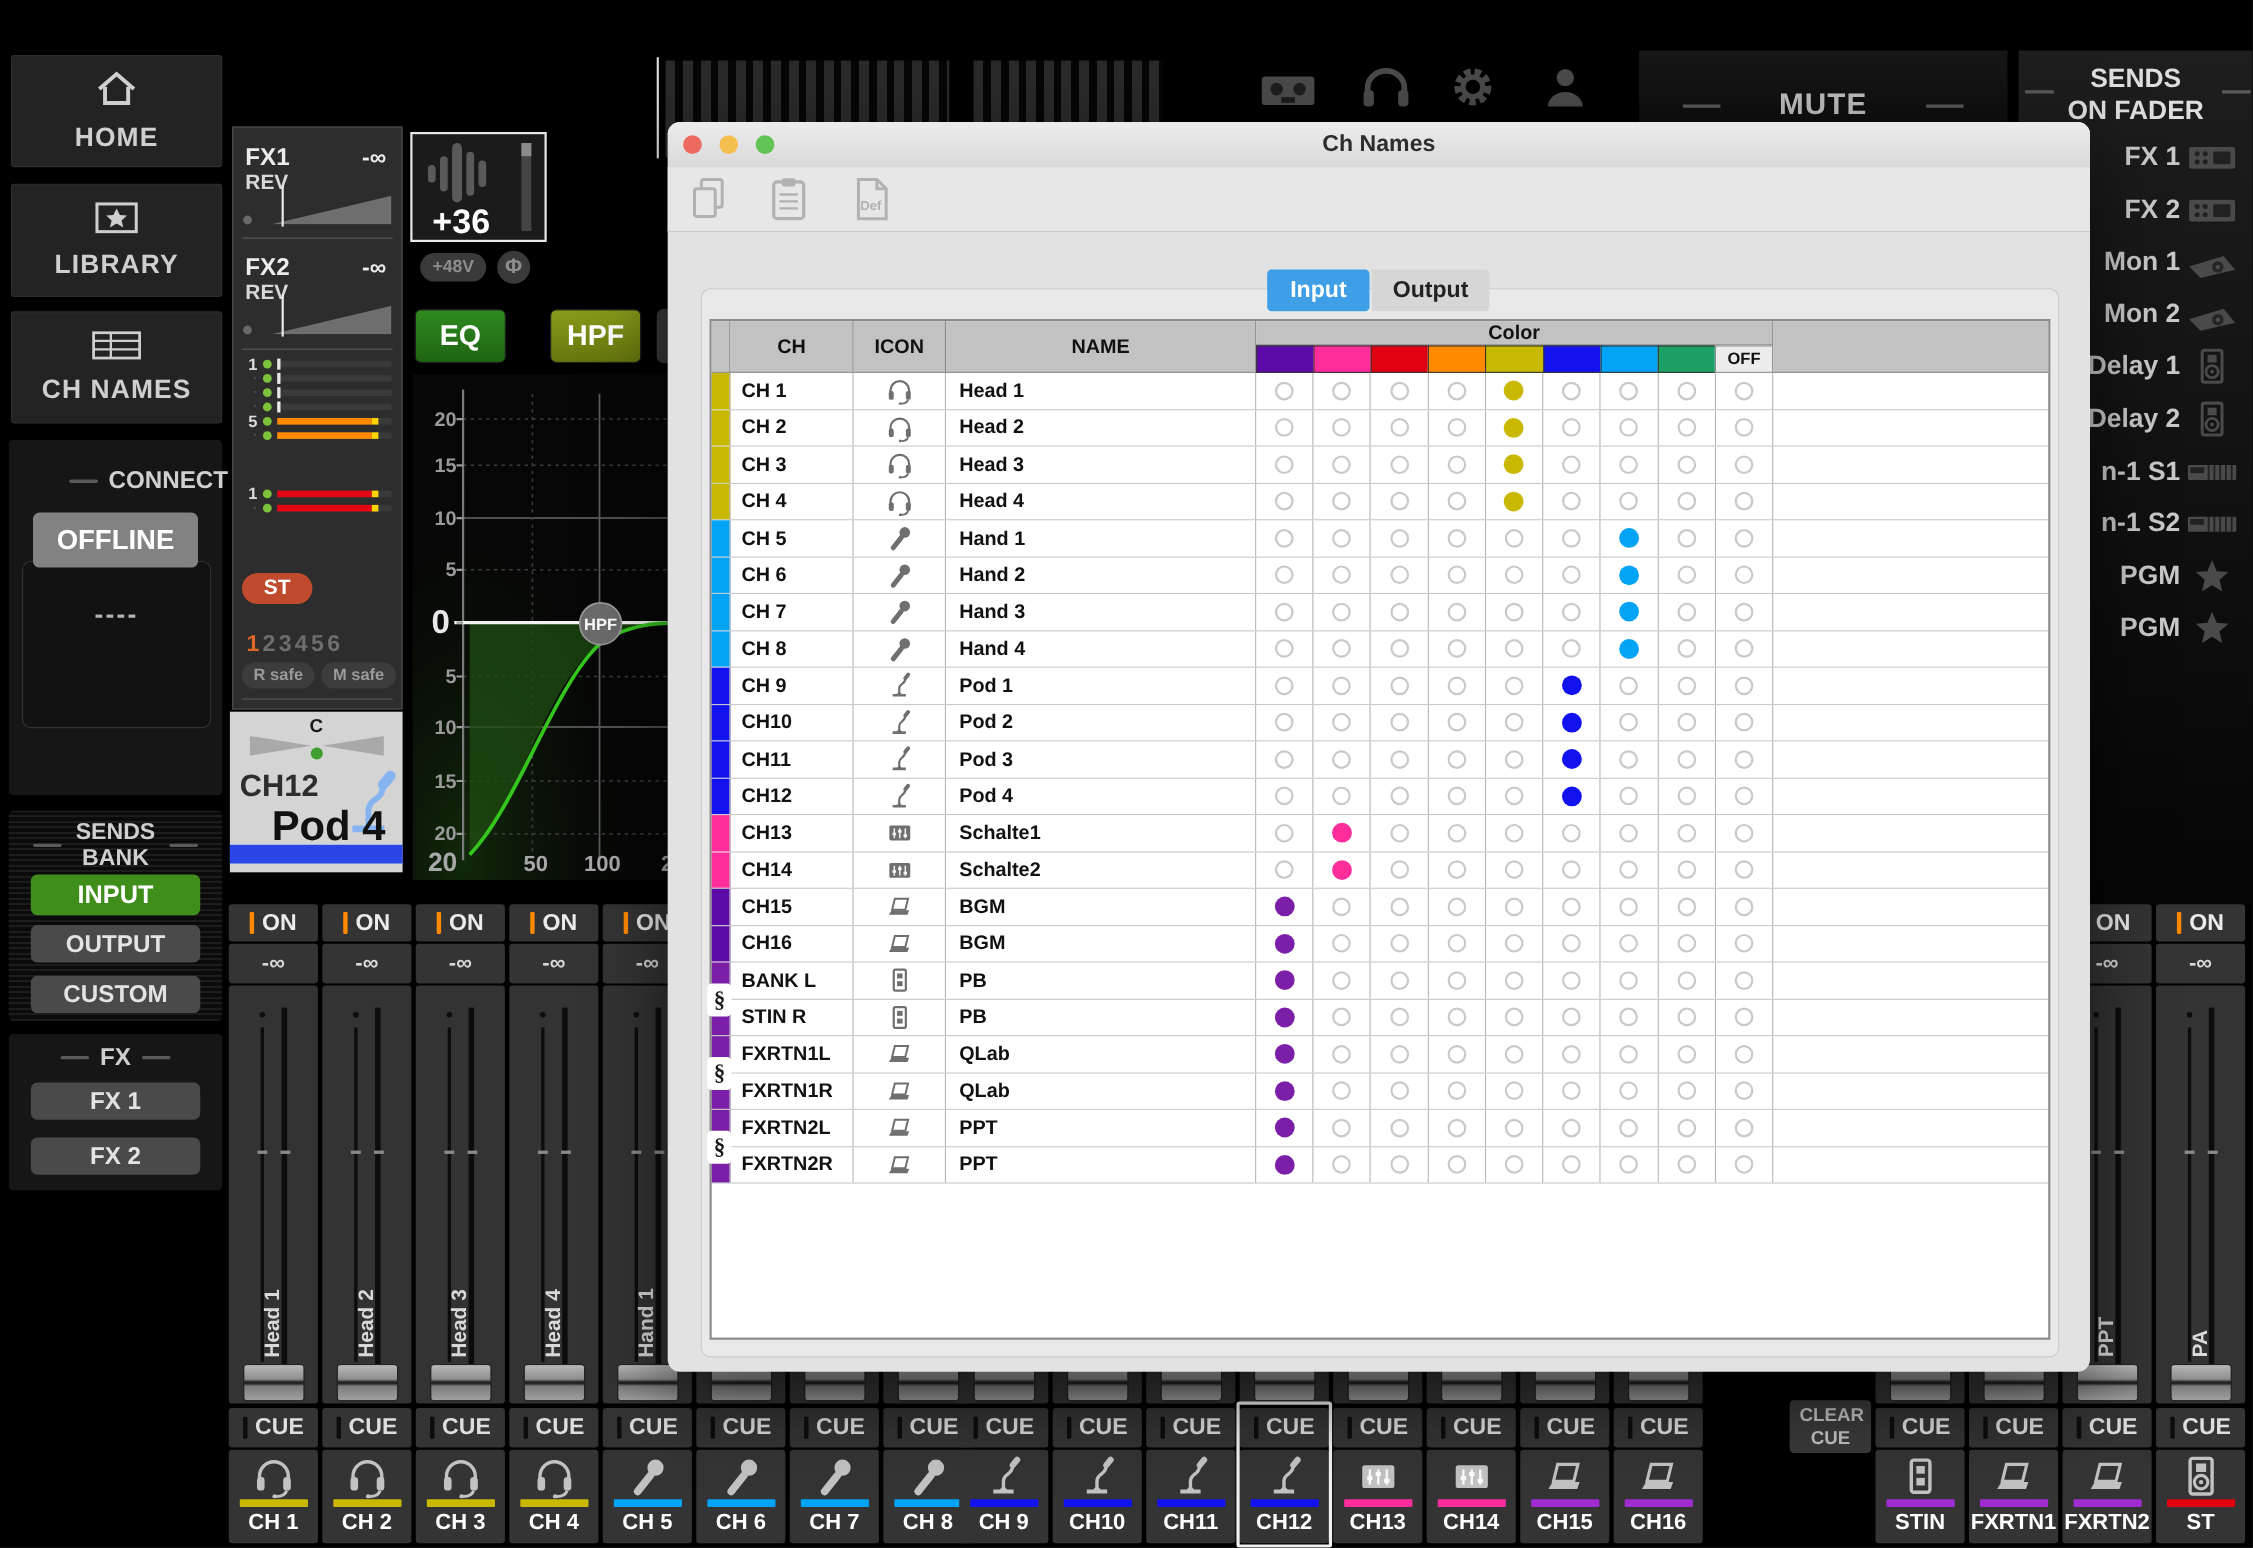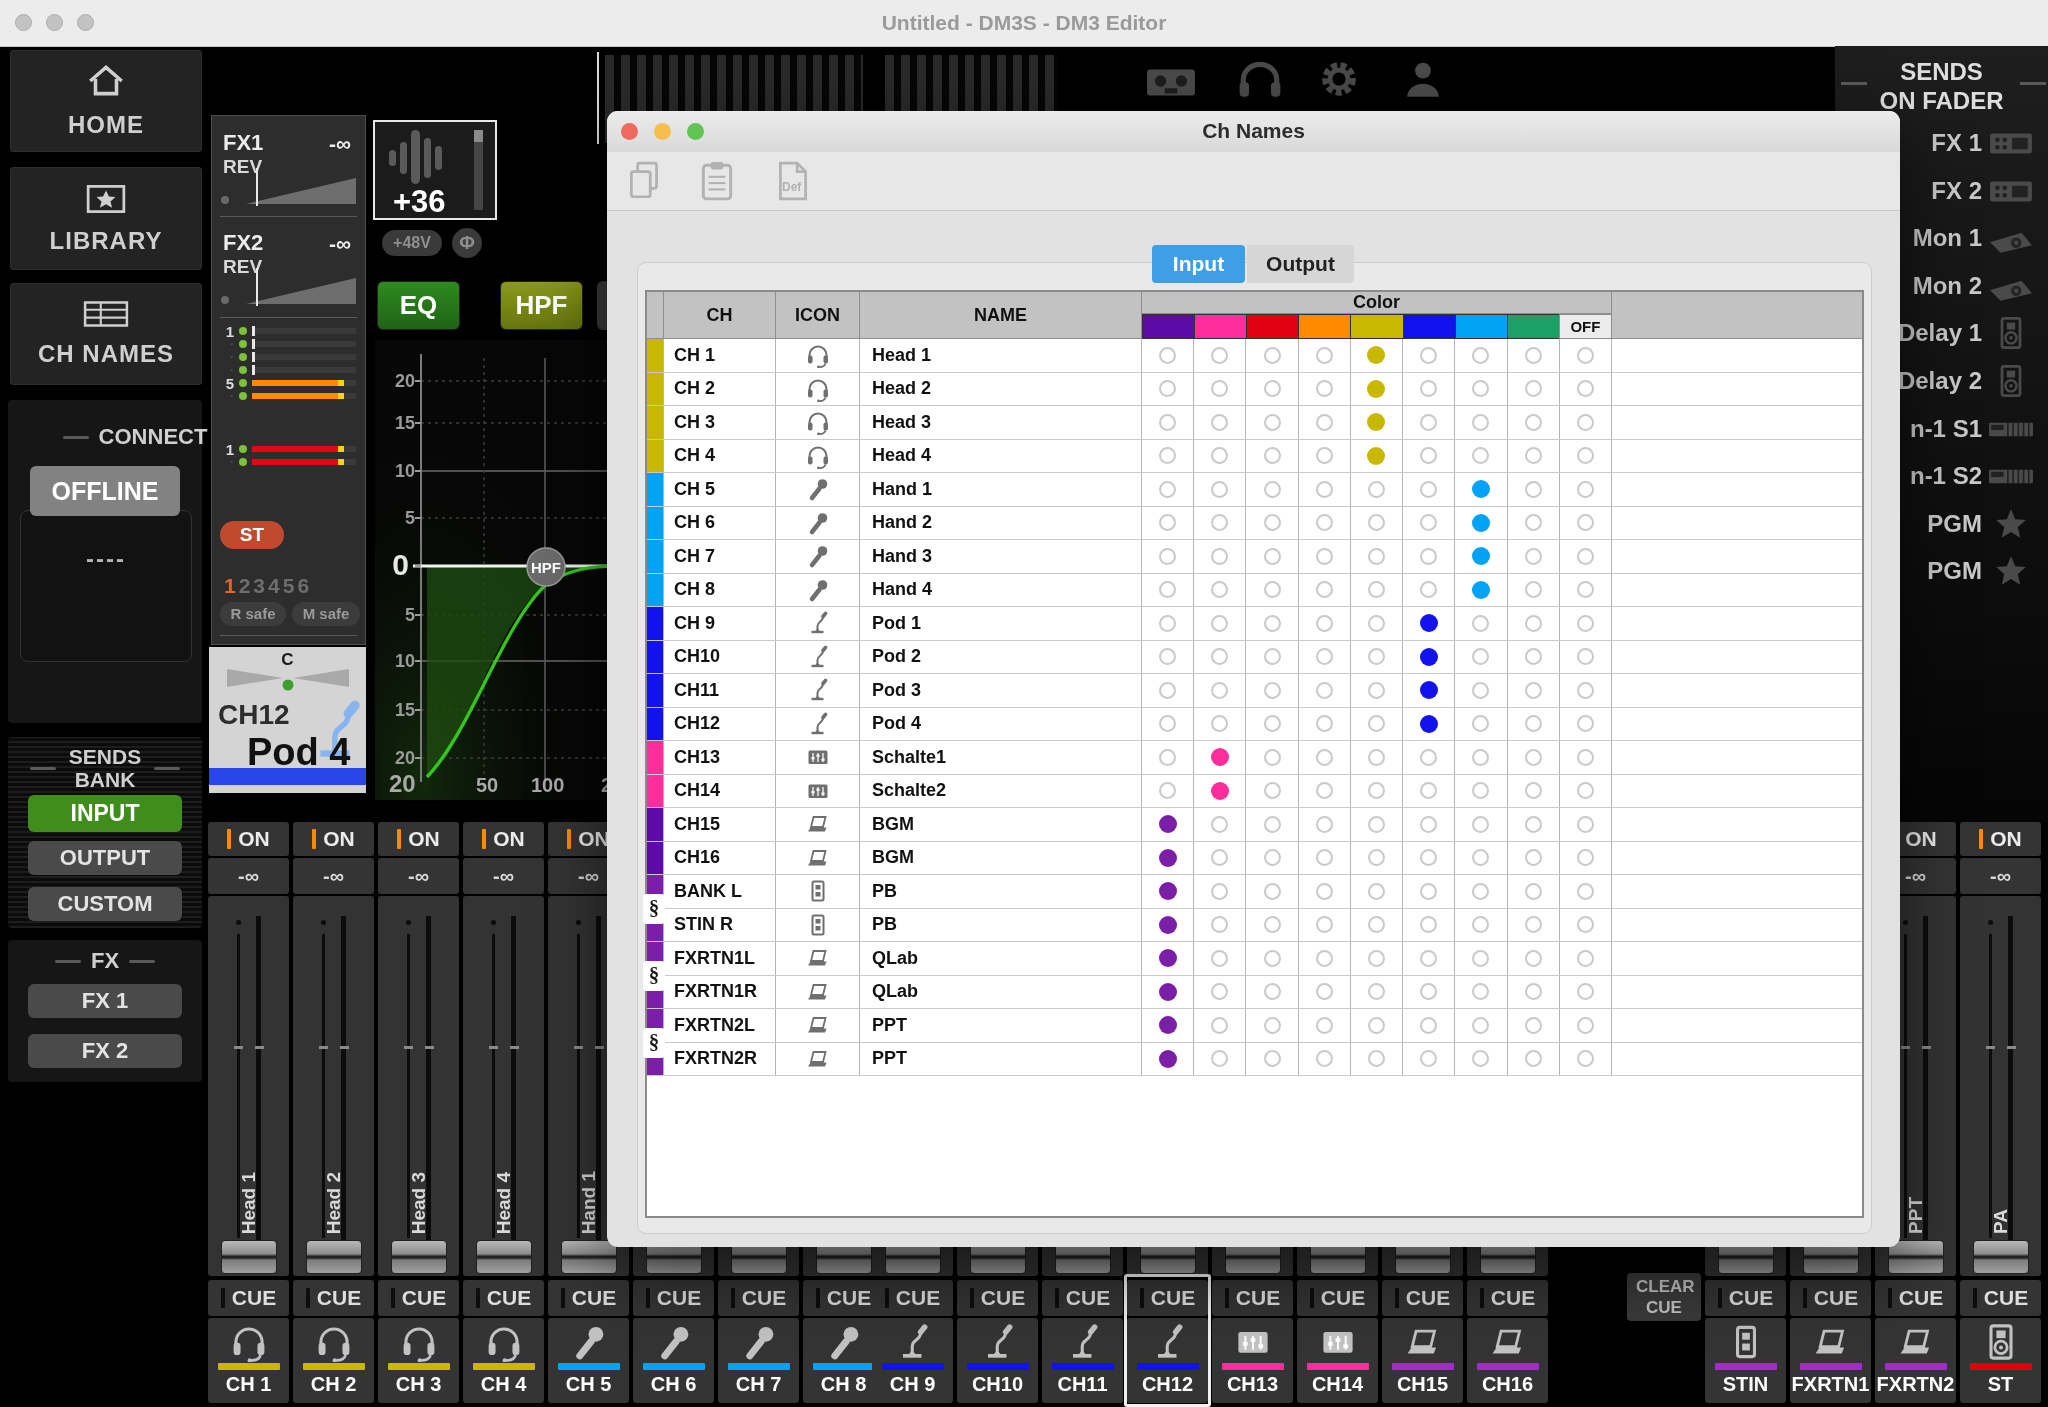--- a/index.html
+++ b/index.html
@@ -76,26 +76,20 @@
   .radio.sel{width:18px;height:18px;border:none;}
   .linkmark{position:absolute;width:22px;height:30px;background:#fff;border-radius:4px;z-index:5;
             display:flex;align-items:center;justify-content:center;font-family:"Liberation Serif",serif;
             font-weight:bold;font-size:21px;color:#1a1a1a;}
 </style>
 </head>
 <body>
 
 <div id="app">
 
-  <div class="titlebar">
-    <div class="tl-dot" style="left:15px;"></div>
-    <div class="tl-dot" style="left:46px;"></div>
-    <div class="tl-dot" style="left:77px;"></div>
-    <div class="tl-title">Untitled - DM3S - DM3 Editor</div>
-  </div>
 
   <div class="sb-btn" style="top:50px;height:100px;">
     <span>
       <svg width="42" height="36" viewBox="0 0 40 34">
           <path d="M5 17 L20 4 L35 17" fill="none" stroke="#cfcfcf" stroke-width="3.4"></path>
           <path d="M10 15 v14 h20 v-14" fill="none" stroke="#cfcfcf" stroke-width="3.4"></path>
         </svg>
     </span>
     <span class="lbl">HOME</span>
   </div>
@@ -172,20 +166,25 @@
         <circle cx="20" cy="20" r="8.5" fill="none" stroke="currentColor" stroke-width="4.5"></circle>
       </svg>
   </div>
   <div class="abs hdr-icon" style="left:1402px;top:58px;">
     <svg width="42" height="42" viewBox="0 0 40 40">
         <circle cx="20" cy="12" r="7.5" fill="currentColor"></circle>
         <path d="M5 37 a15 12.5 0 0 1 30 0 z" fill="currentColor"></path>
       </svg>
   </div>
 
+  <div class="abs" style="left:1490px;top:46px;width:335px;height:104px;background:linear-gradient(180deg,#171717,#090909);">
+    <div class="abs" style="left:40px;top:49px;width:34px;height:3px;background:#5a5a5a;"></div>
+    <div class="abs" style="right:40px;top:49px;width:34px;height:3px;background:#5a5a5a;"></div>
+    <div style="text-align:center;margin-top:34px;color:#bdbdbd;font-weight:bold;font-size:27px;letter-spacing:1px;">MUTE</div>
+  </div>
 
   <div class="chpanel">
     <div class="abs" style="left:11px;top:14px;color:#ececec;font-weight:bold;font-size:22px;">FX1</div>
     <div class="abs" style="right:14px;top:16px;color:#ececec;font-weight:bold;font-size:21px;">-∞</div>
     <div class="abs" style="left:11px;top:40px;color:#d9d9d9;font-weight:bold;font-size:19px;">REV</div>
     <div class="fx-tri" style="left:34px;top:62px;width:110px;"></div>
     <div class="abs" style="left:44px;top:52px;width:2px;height:38px;background:#e8e8e8;"></div>
     <div class="abs" style="left:9px;top:80px;width:8px;height:8px;border-radius:50%;background:#6a6a6a;"></div>
     <div class="abs" style="left:8px;top:100px;right:8px;height:1px;background:#5a5a5a;"></div>
 

